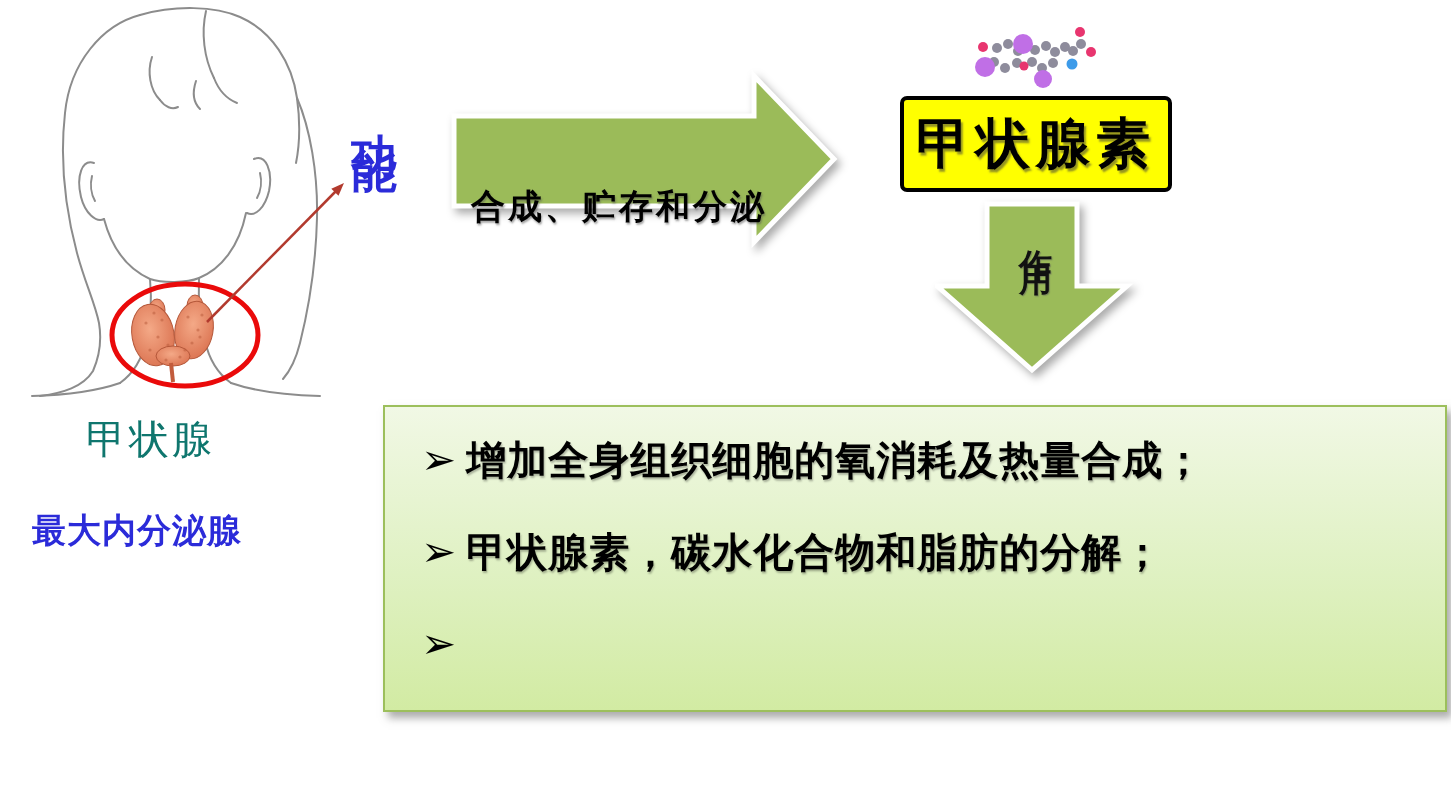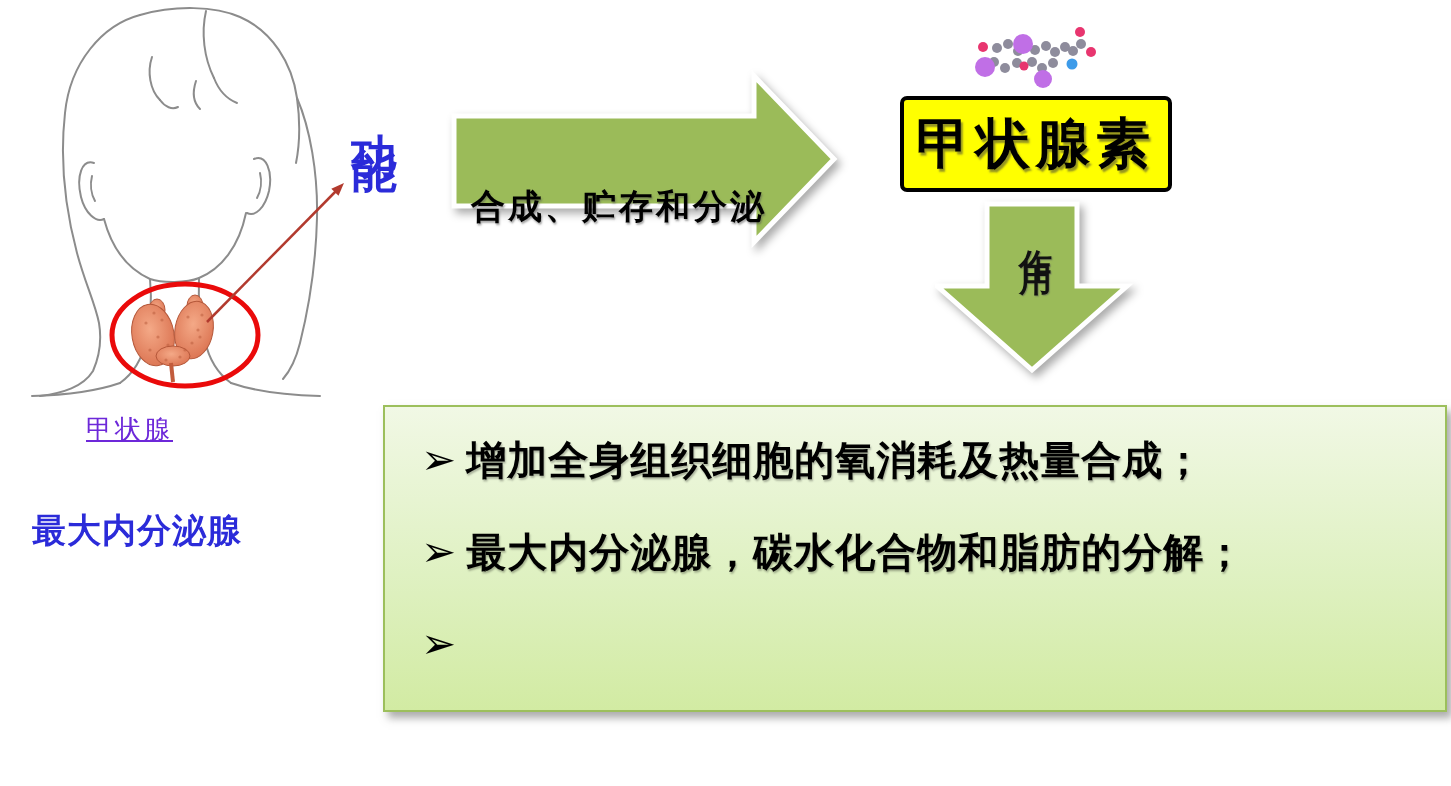--- a/index.html
+++ b/index.html
@@ -5,21 +5,21 @@
   html,body{margin:0;padding:0;background:#fff;}
   .slide{
     position:relative;width:1451px;height:786px;background:#fff;overflow:hidden;
     font-family:"Liberation Sans",sans-serif;
   }
   svg{display:block;}
   
   .head-art{position:absolute;left:10px;top:5px;width:350px;height:395px;}
   .line{fill:none;stroke:#8c8c8c;stroke-width:2;stroke-linecap:round;}
   
-  .gland-label{position:absolute;left:86px;top:412px;font-size:26px;color:#6d28d9;letter-spacing:3px;text-decoration:underline;}
+  .gland-label{position:absolute;left:86px;top:412px;font-size:40px;color:#0f766e;letter-spacing:3px;}
   .subtitle{position:absolute;left:32px;top:508px;font-size:34px;font-weight:bold;color:#2B2BD9;letter-spacing:1px;}
   .func-label{
     position:absolute;left:344px;top:96px;height:140px;
     writing-mode:vertical-rl;text-orientation:upright;
     font-size:46px;font-weight:bold;color:#2B2BD9;letter-spacing:13px;
   }
   
   .proc-arrow{position:absolute;left:448px;top:70px;width:392px;height:182px;}
   .block-arrow{filter:drop-shadow(4px 5px 4px rgba(0,0,0,0.33));}
   .block-arrow polygon{stroke:#ffffff;stroke-width:5;stroke-linejoin:miter;}
@@ -183,20 +183,20 @@
     <div class="down-label">作用</div>
   </div>
 
   <div class="action-box">
     <div class="action-row">
       <span class="bullet">➢</span>
       <span class="action-text">增加全身组织细胞的氧消耗及热量合成；</span>
     </div>
     <div class="action-row">
       <span class="bullet">➢</span>
-      <span class="action-text">最大内分泌腺，碳水化合物和脂肪的分解；</span>
+      <span class="action-text">甲状腺素，碳水化合物和脂肪的分解；</span>
     </div>
     <div class="action-row">
       <span class="bullet">➢</span>
     </div>
   </div>
 
 </div>
 
 </body></html>

